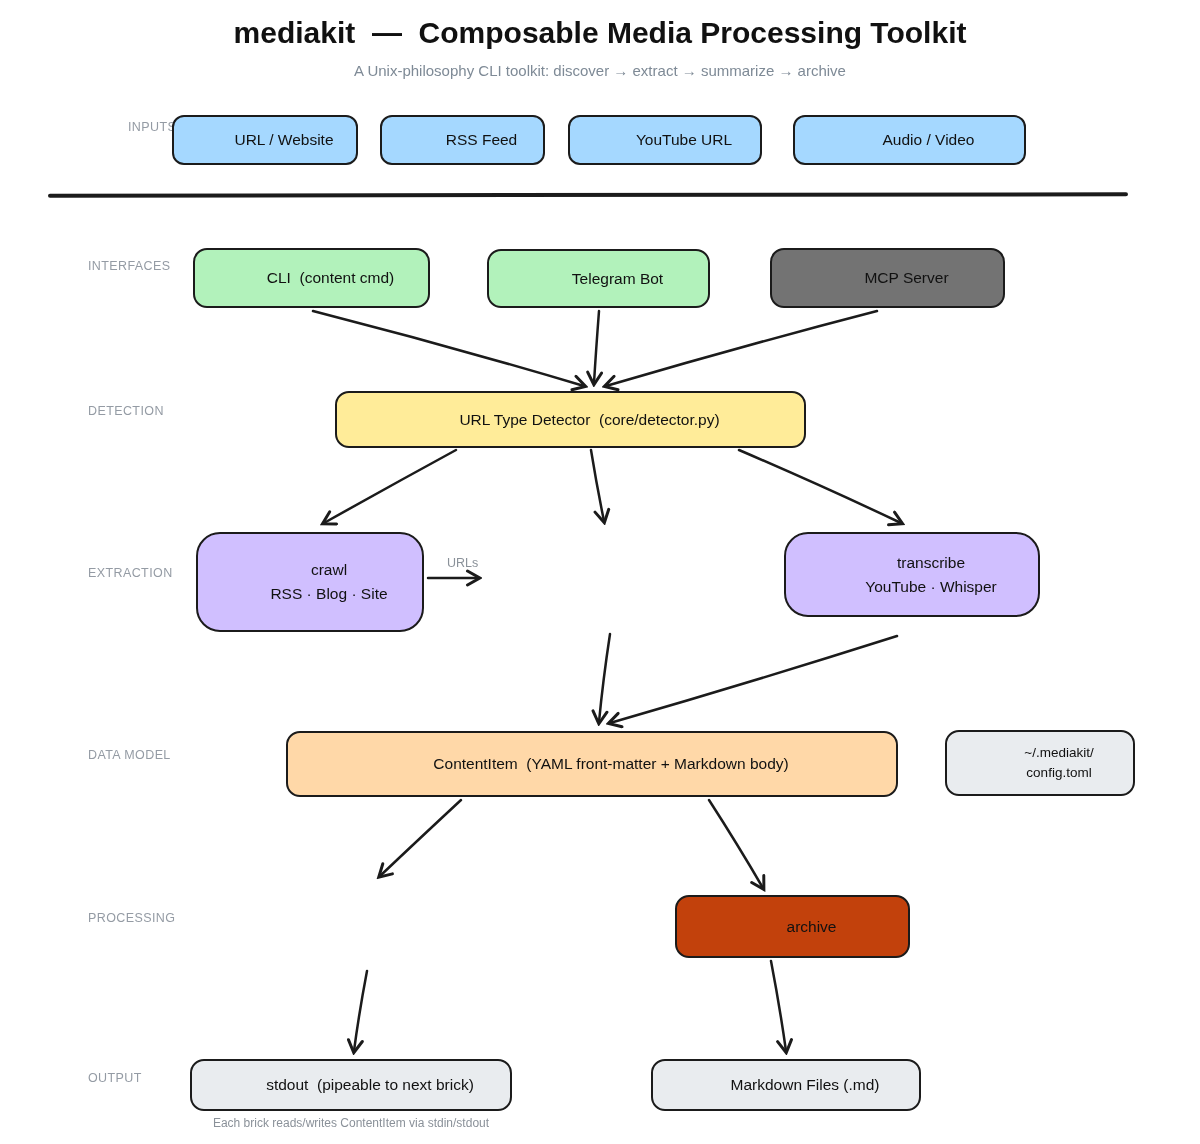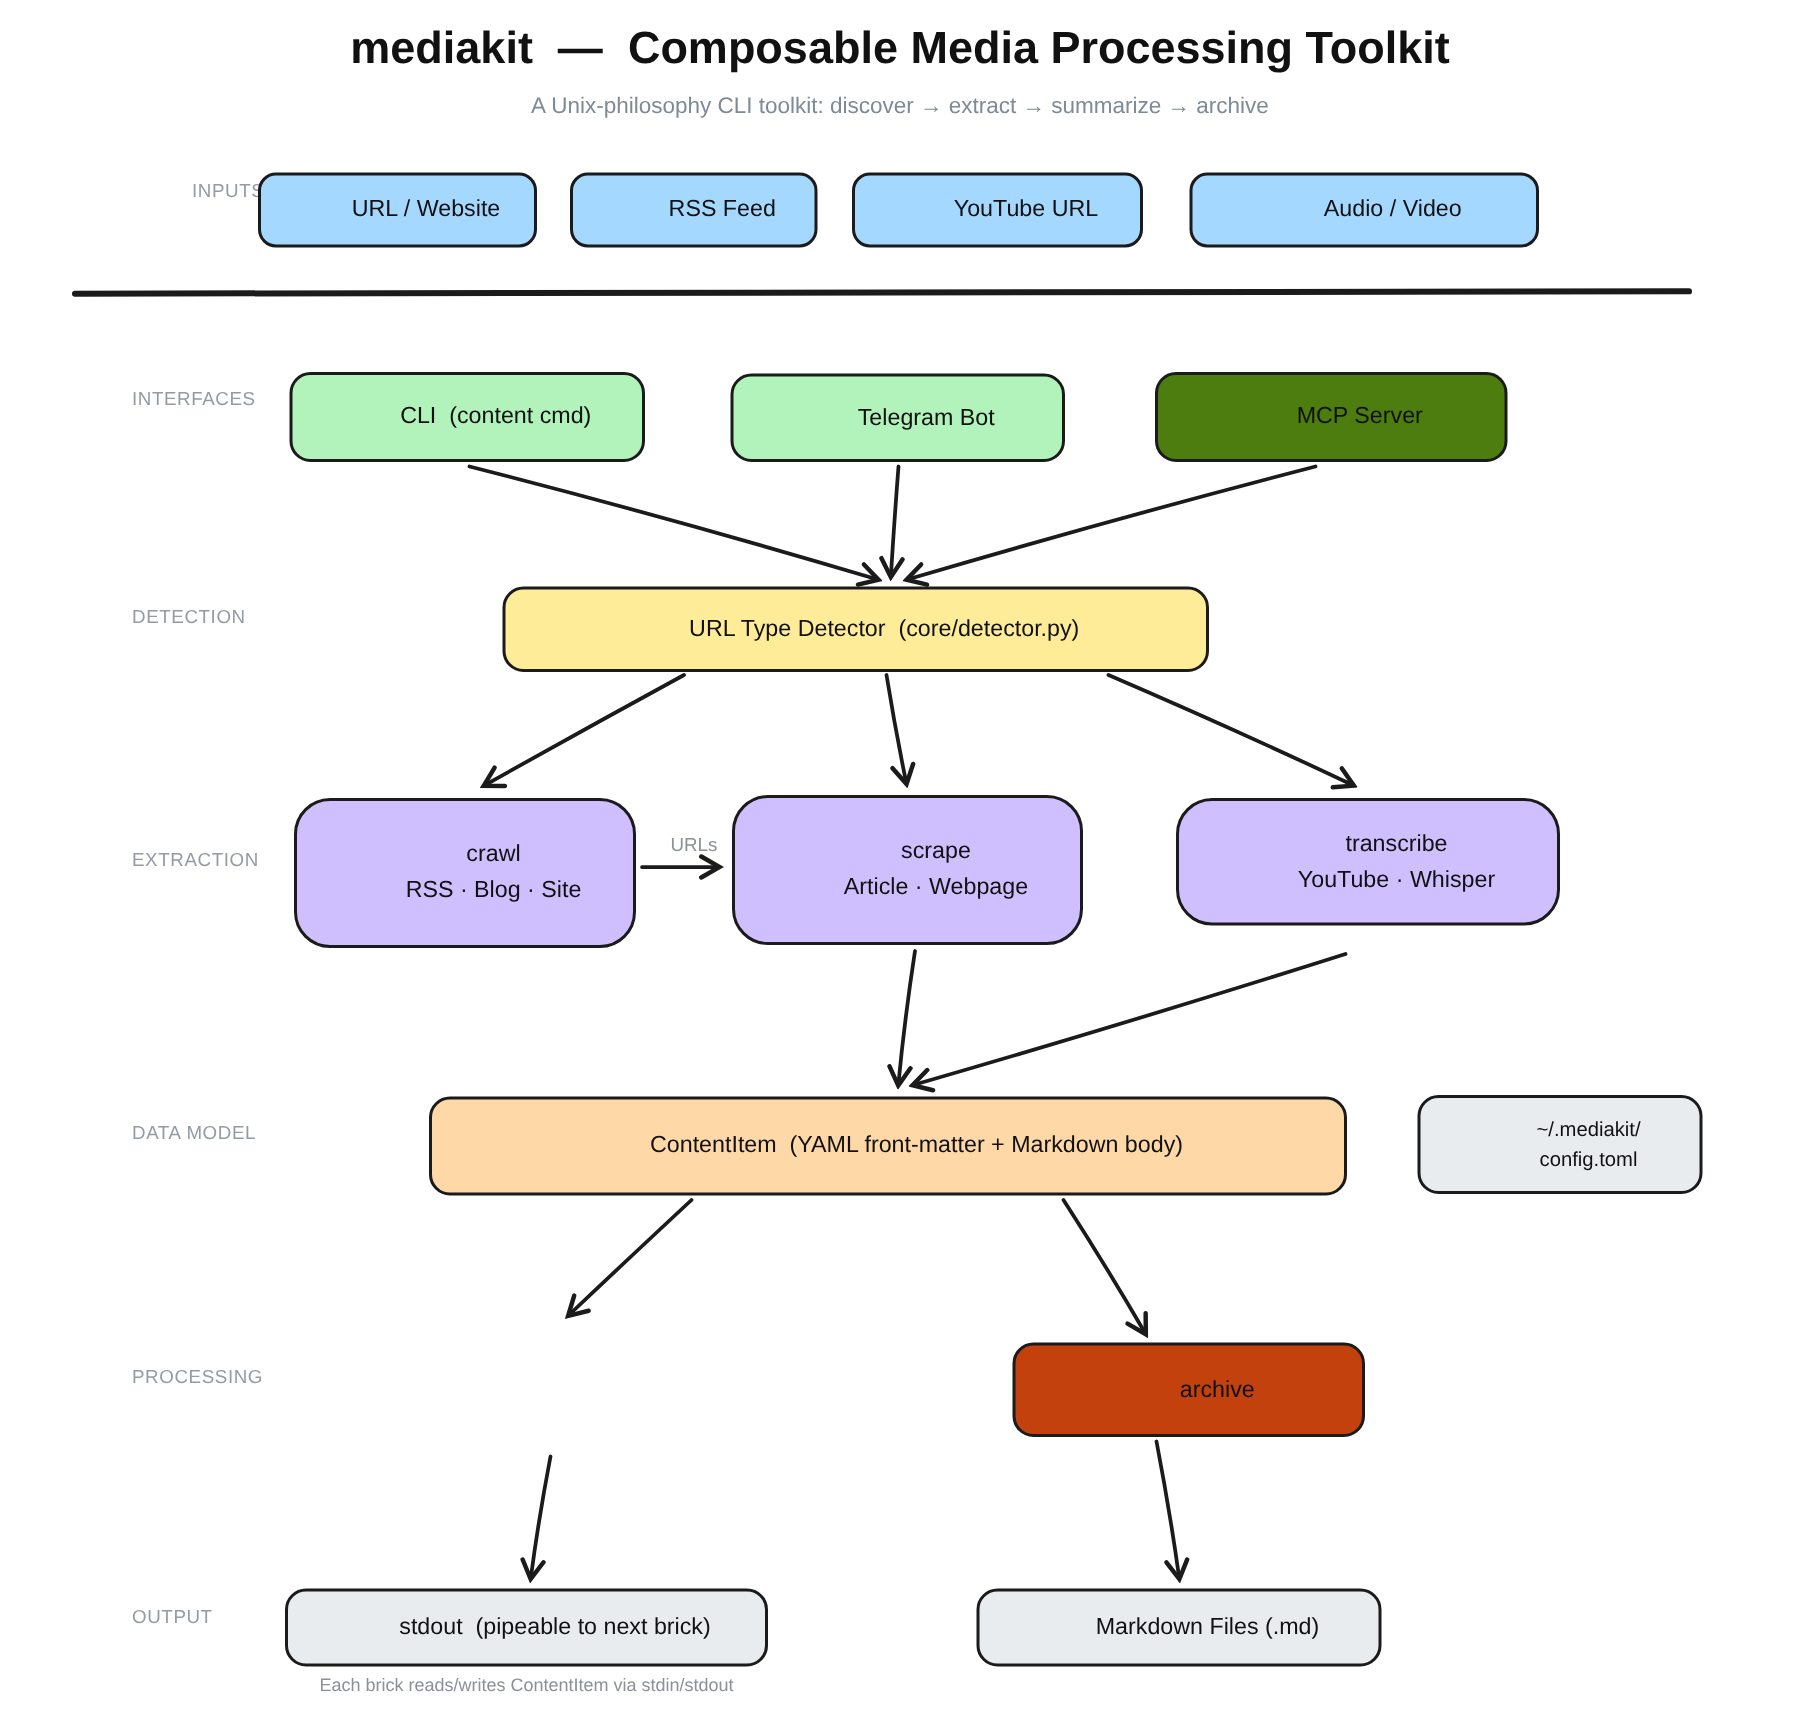--- a/index.html
+++ b/index.html
@@ -120,35 +120,31 @@
   <div class="node" style="left: 793px; top: 115px; width: 233px; height: 50px; border-radius: 12px; background-color: rgb(165, 216, 255);">
     <span class="node-label">Audio / Video</span>
   </div>
 
   <div class="node" style="left: 193px; top: 248px; width: 237px; height: 60px; background-color: rgb(178, 242, 187);">
     <span class="node-label">CLI  (content cmd)</span>
   </div>
   <div class="node" style="left: 487px; top: 249px; width: 223px; height: 59px; background-color: rgb(178, 242, 187);">
     <span class="node-label">Telegram Bot</span>
   </div>
-  <div class="node" style="left: 770px; top: 248px; width: 235px; height: 60px; background-color: #4d7c0f;">
+  <div class="node" style="left: 770px; top: 248px; width: 235px; height: 60px; background-color: #737373;">
     <span class="node-label">MCP Server</span>
   </div>
 
   <div class="node" style="left: 335px; top: 391px; width: 471px; height: 57px; background-color: rgb(255, 236, 153);">
     <span class="node-label">URL Type Detector  (core/detector.py)</span>
   </div>
 
   <div class="node r-lg" style="left: 196px; top: 532px; width: 228px; height: 100px; background-color: rgb(208, 191, 255);">
     <span class="node-label">crawl</span>
     <span class="node-sublabel">RSS · Blog · Site</span>
-  </div>
-  <div class="node r-lg" style="left: 488px; top: 530px; width: 234px; height: 100px; background-color: rgb(208, 191, 255);">
-    <span class="node-label">scrape</span>
-    <span class="node-sublabel">Article · Webpage</span>
   </div>
   <div class="node r-lg" style="left: 784px; top: 532px; width: 256px; height: 85px; background-color: rgb(208, 191, 255);">
     <span class="node-label">transcribe</span>
     <span class="node-sublabel">YouTube · Whisper</span>
   </div>
 
   <div class="edge-label" style="left:447px; top:556px;">URLs</div>
 
   <div class="node" style="left: 286px; top: 731px; width: 612px; height: 66px; background-color: rgb(255, 216, 168);">
     <span class="node-label">ContentItem  (YAML front-matter + Markdown body)</span>

